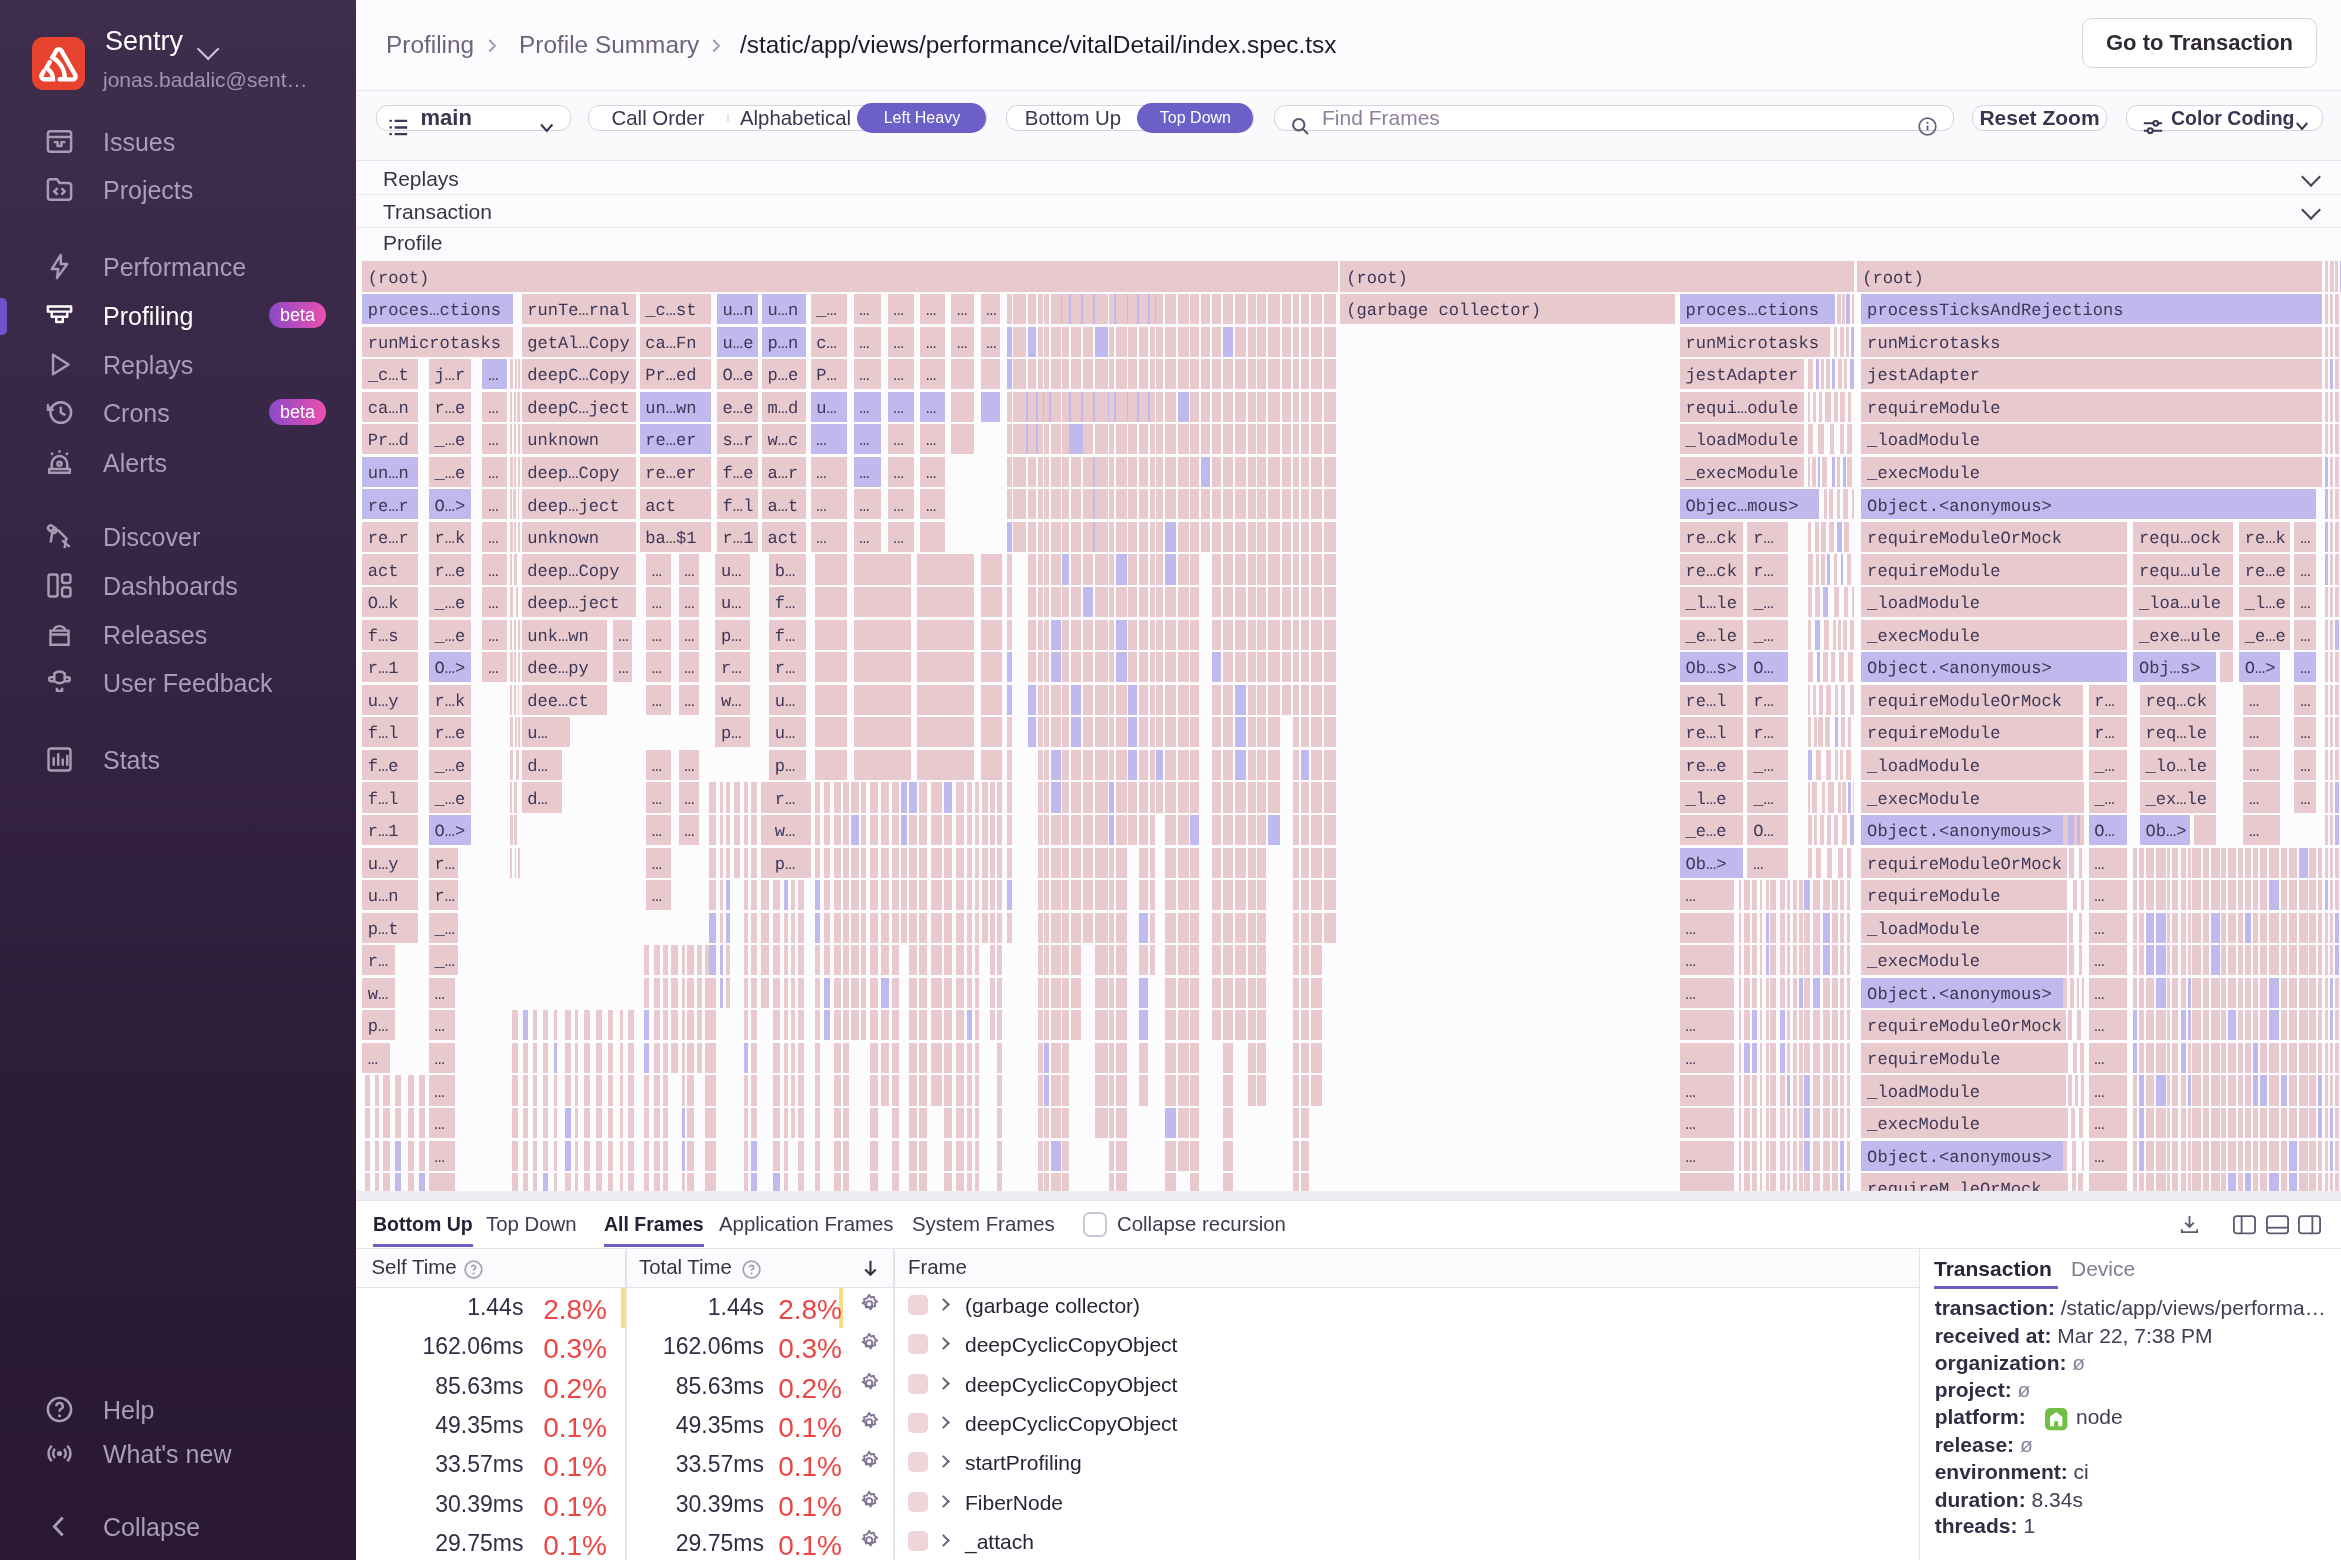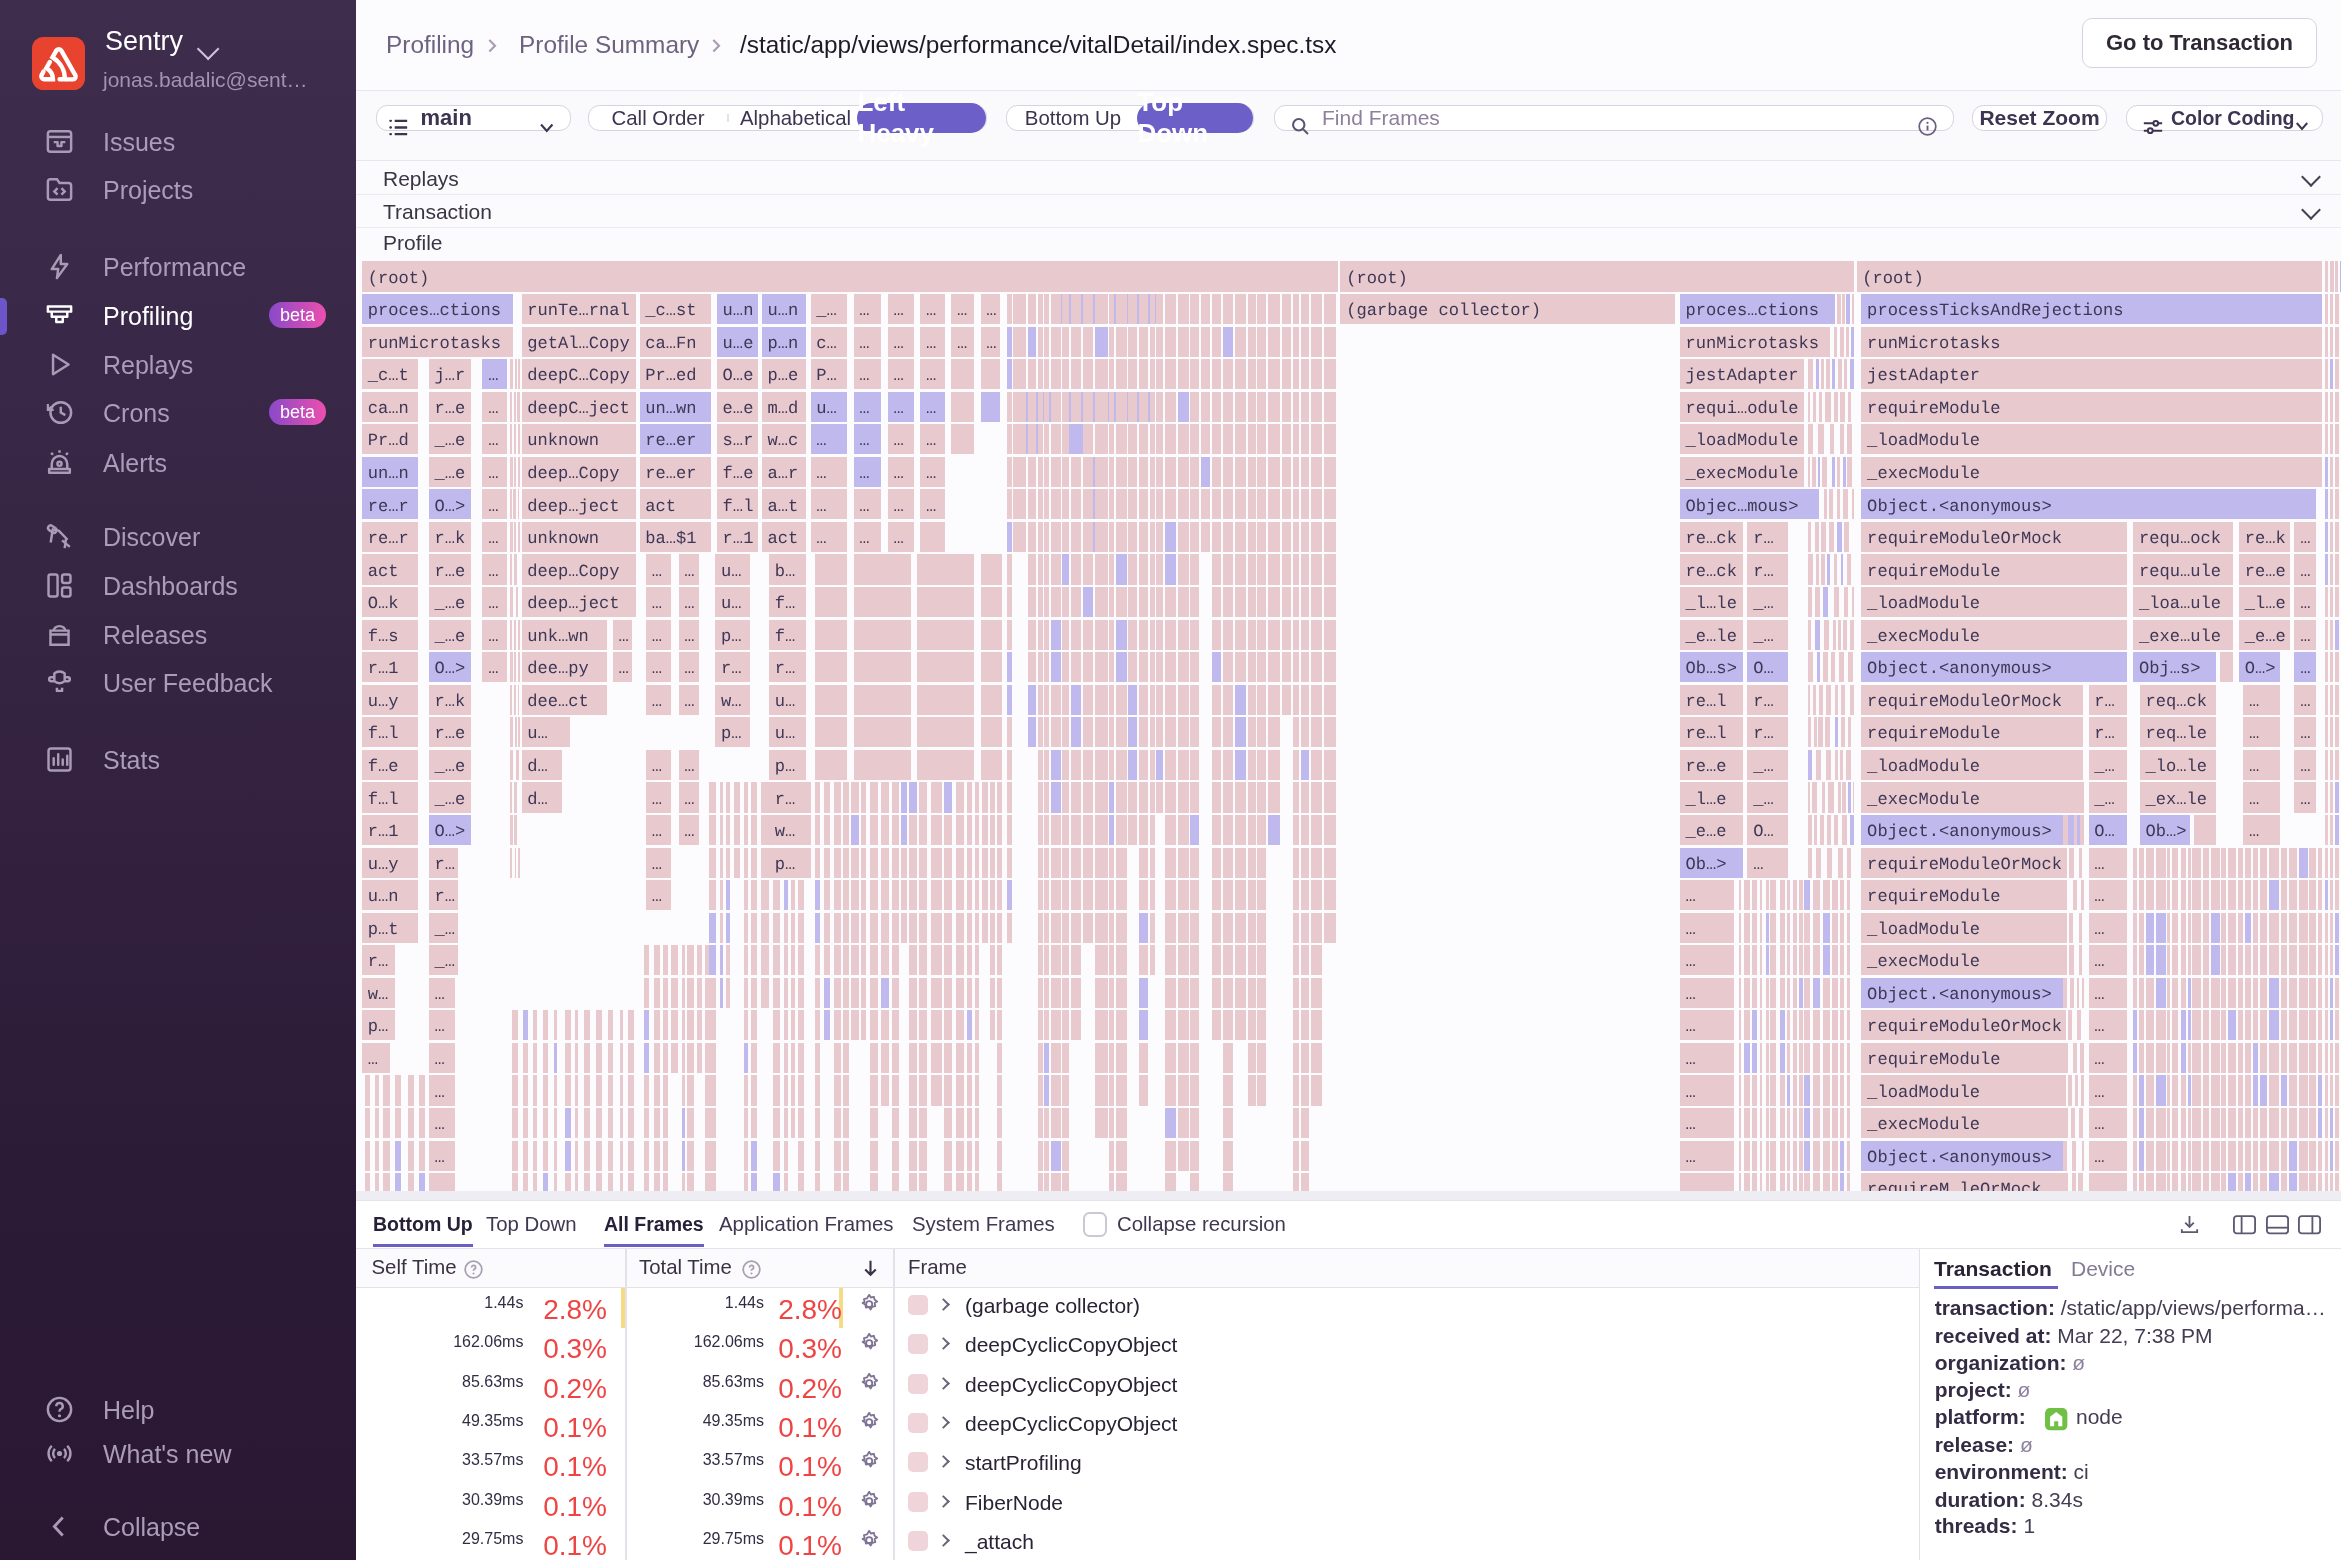--- a/index.html
+++ b/index.html
@@ -19,31 +19,31 @@
 .abar{position:absolute;left:0px;top:6.5px;width:7.3px;height:37px;border-radius:0 4.9px 4.9px 0;background:#6d54c8}
 .beta{position:absolute;left:269px;top:11.4px;width:57px;height:26px;border-radius:13px;background:linear-gradient(90deg,#8a49c9,#ec4fae);color:#fff;font-size:18px;text-align:center;line-height:26px}
 
 .main{position:absolute;left:356px;top:0;right:0;bottom:0}
 .crumbbar{position:absolute;left:0;top:0;right:0;height:91px;background:#fcfbfd;border-bottom:1.6px solid #e8e5ee}
 .crumb{position:absolute;top:31px;font-size:24.4px}
 .gotx{position:absolute;left:1726px;top:18px;width:235px;height:50px;background:#fff;border:1.6px solid #d8d2e0;border-radius:9.8px;font-size:22px;font-weight:700;color:#2f2936;text-align:center;line-height:47px}
 .toolbar{position:absolute;left:0;top:91px;right:0;height:70px;background:#faf9fb;border-bottom:1.6px solid #e8e5ee}
 .btn{position:absolute;top:14px;height:26px;background:#fff;border:1.6px solid #d8d2e0;border-radius:11.4px;font-size:22px;font-weight:700;color:#3c3450;display:flex;align-items:center;justify-content:center}
 .seg{position:absolute;top:0;bottom:0;display:flex;align-items:center;justify-content:center;font-size:20.4px;font-weight:400;color:#3c3450}
-.seg.on{background:#6c5fc7;color:#fff;font-weight:700;font-size:26px;border-radius:21px;margin:-1.6px;top:-1.6px;bottom:-1.6px}
+.seg.on{background:#6c5fc7;color:#fff;font-weight:400;font-size:16px;border-radius:21px;margin:-1.6px;top:-1.6px;bottom:-1.6px}
 .divv{position:absolute;top:8.1px;bottom:8.1px;width:1.6px;background:#e4e0ea}
 
 .secrow{position:absolute;left:0;right:0;background:#fbfafc;border-bottom:1.6px solid #eceaf0;font-size:21px;color:#3a3544}
 .secrow span{position:absolute;left:27px}
 .chevd{position:absolute;right:24.4px;width:14px;height:14px;border-right:2.4px solid #474156;border-bottom:2.4px solid #474156;transform:rotate(45deg)}
 .tb{position:absolute;top:12.2px;font-size:20.4px;color:#3f3850}
 .tb.on{font-weight:700;font-size:19.5px;color:#272138;border-bottom:3.3px solid #6b5fc4;padding-bottom:8.1px}
 .cbx{position:absolute;left:727px;top:11.4px;width:24.4px;height:24.4px;border:2.4px solid #cdc6d6;border-radius:6.5px;background:#fff}
 .colb{position:absolute;top:1249px;bottom:0;width:1.6px;background:#e4e1e9}
-.num{position:absolute;font-size:16px;color:#332c44;text-align:right}
+.num{position:absolute;font-size:23px;color:#332c44;text-align:right}
 .pct{position:absolute;font-size:28px;color:#ef4444;text-align:right}
 .fr{position:absolute;font-size:21px;color:#2a2335}
 .sw{position:absolute;width:19.5px;height:19.5px;border-radius:4.9px;background:#efd4da}
 .fchev{position:absolute;width:9px;height:9px;border-right:2.4px solid #6b6478;border-top:2.4px solid #6b6478;transform:rotate(45deg)}
 .rpanel{position:absolute;left:1563px;top:1249px;width:423px;bottom:0;background:#fff;border-left:1.6px solid #e3e0e8}
 .kv{position:absolute;left:14.7px;font-size:21px;color:#443c52;white-space:nowrap}
 .kv b{color:#332c44}
 </style>
 </head>
 <body>

